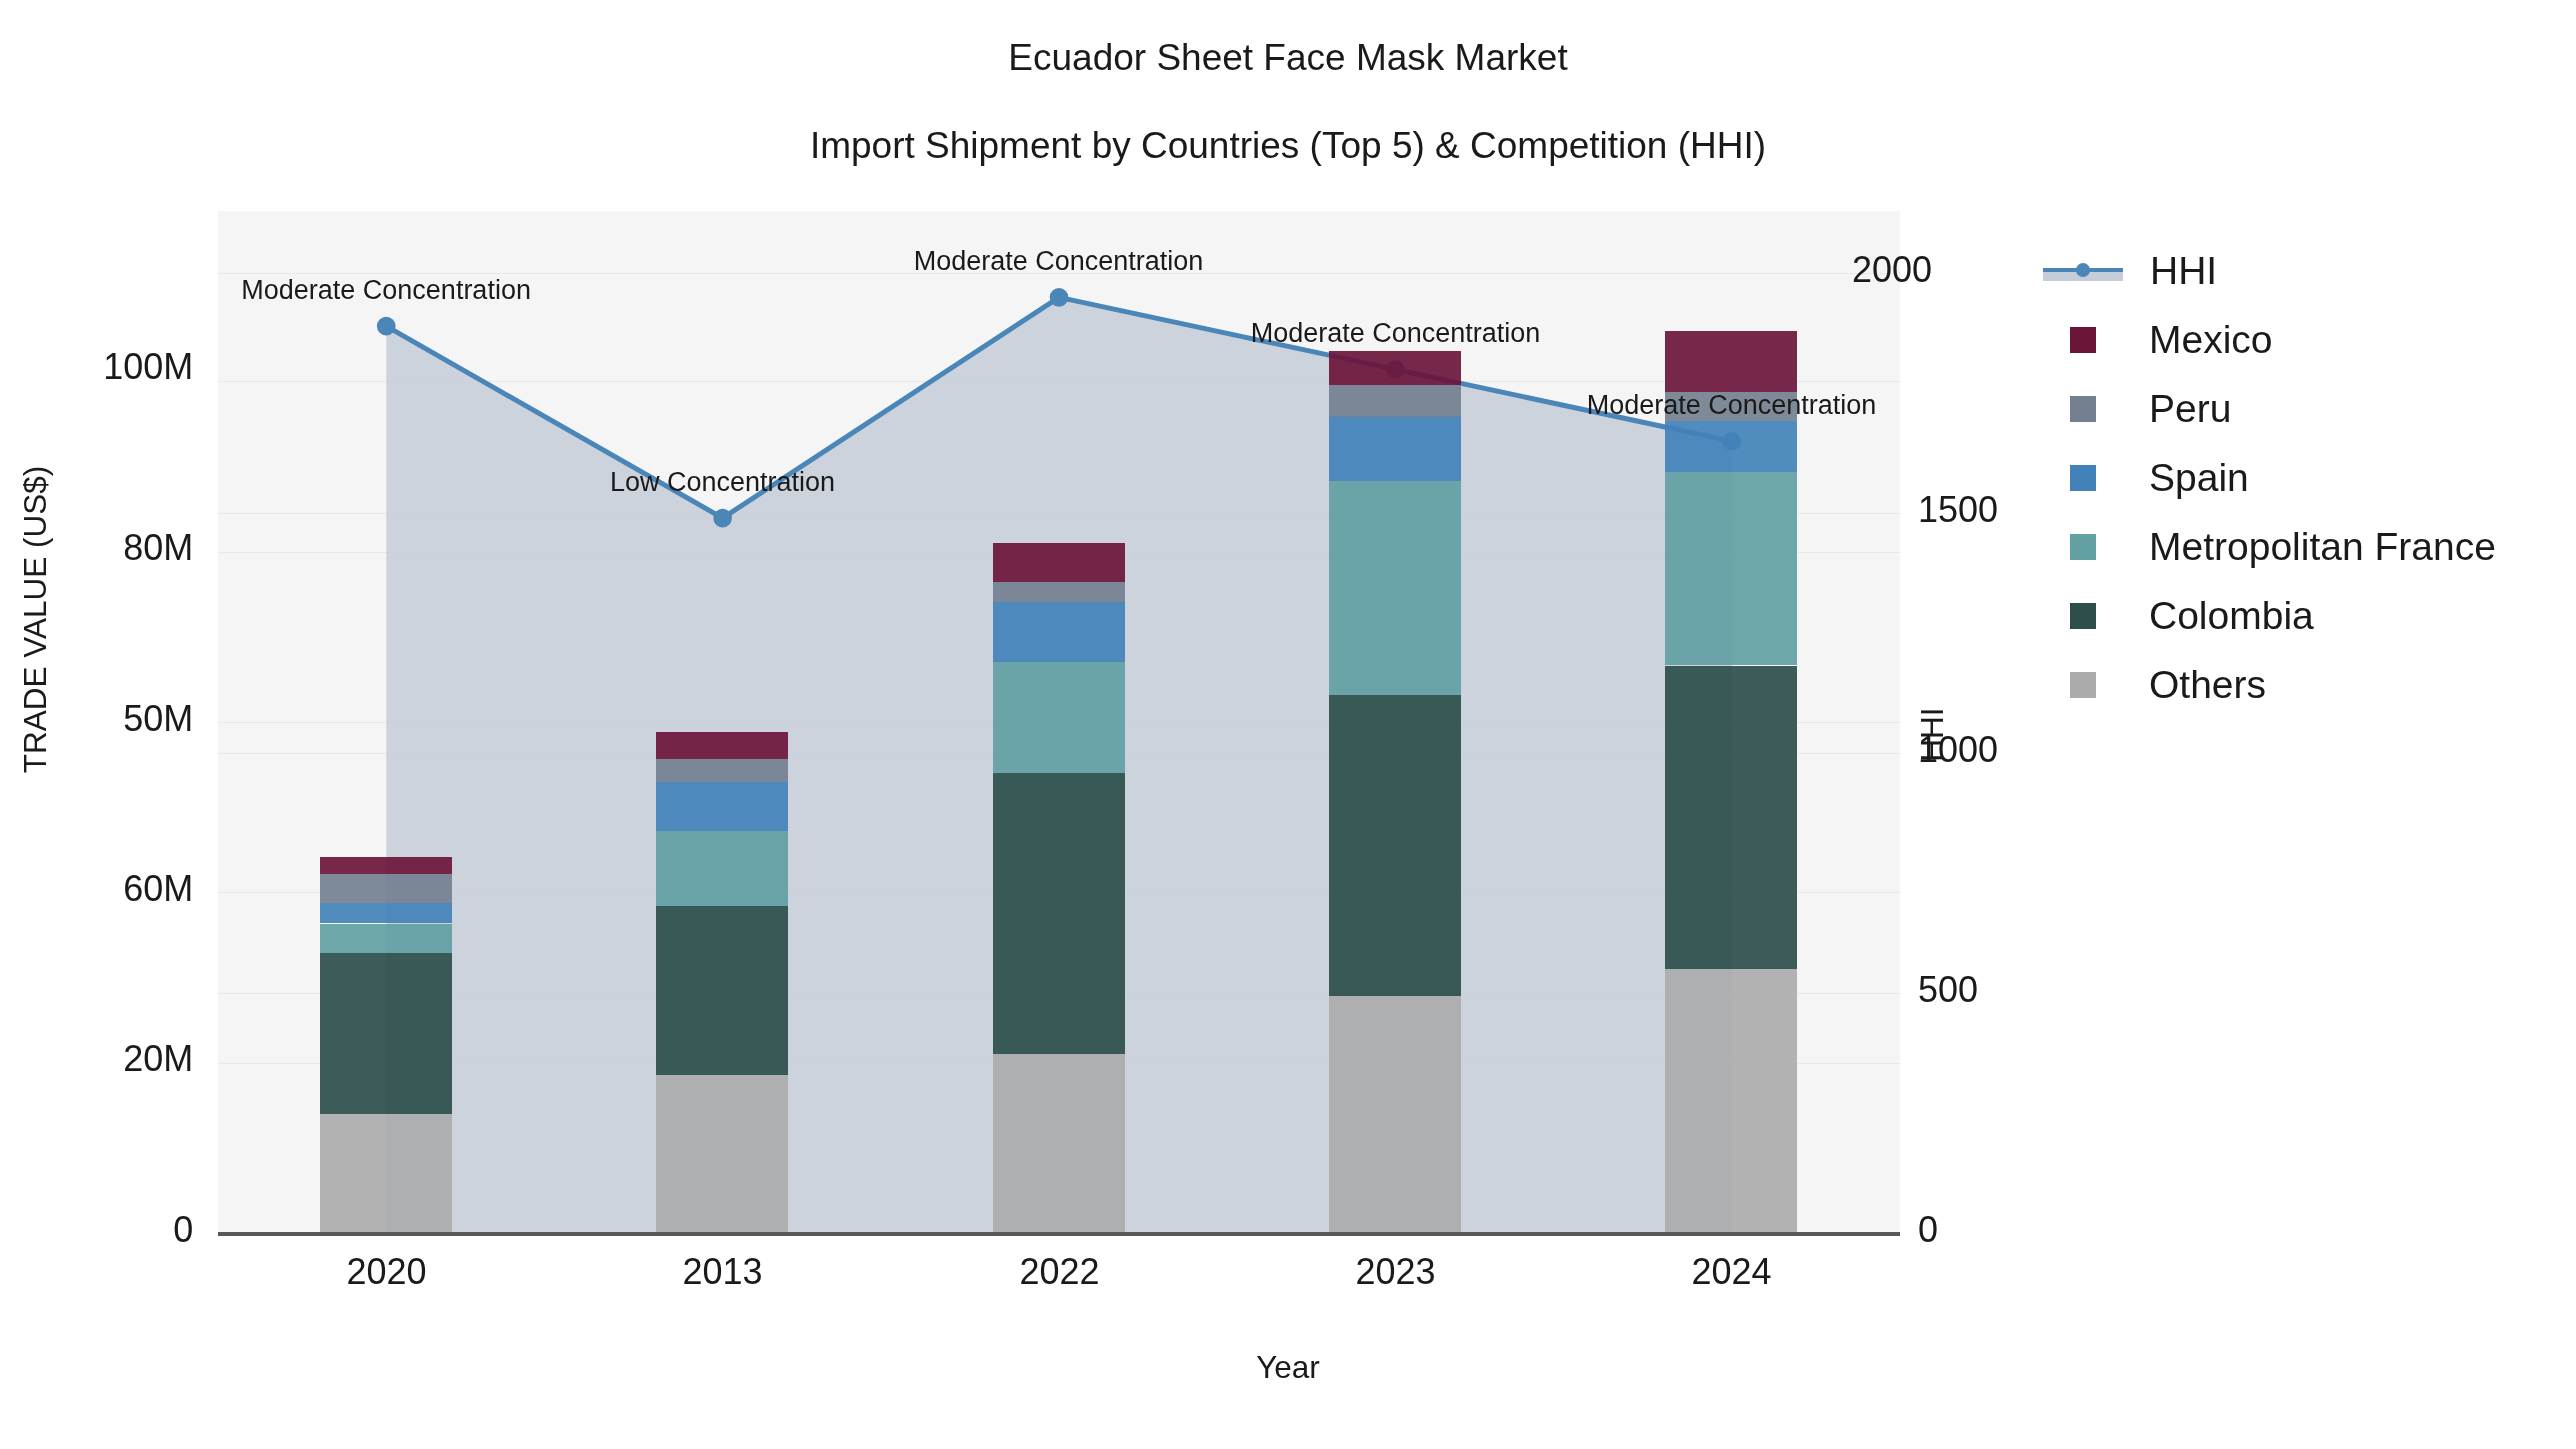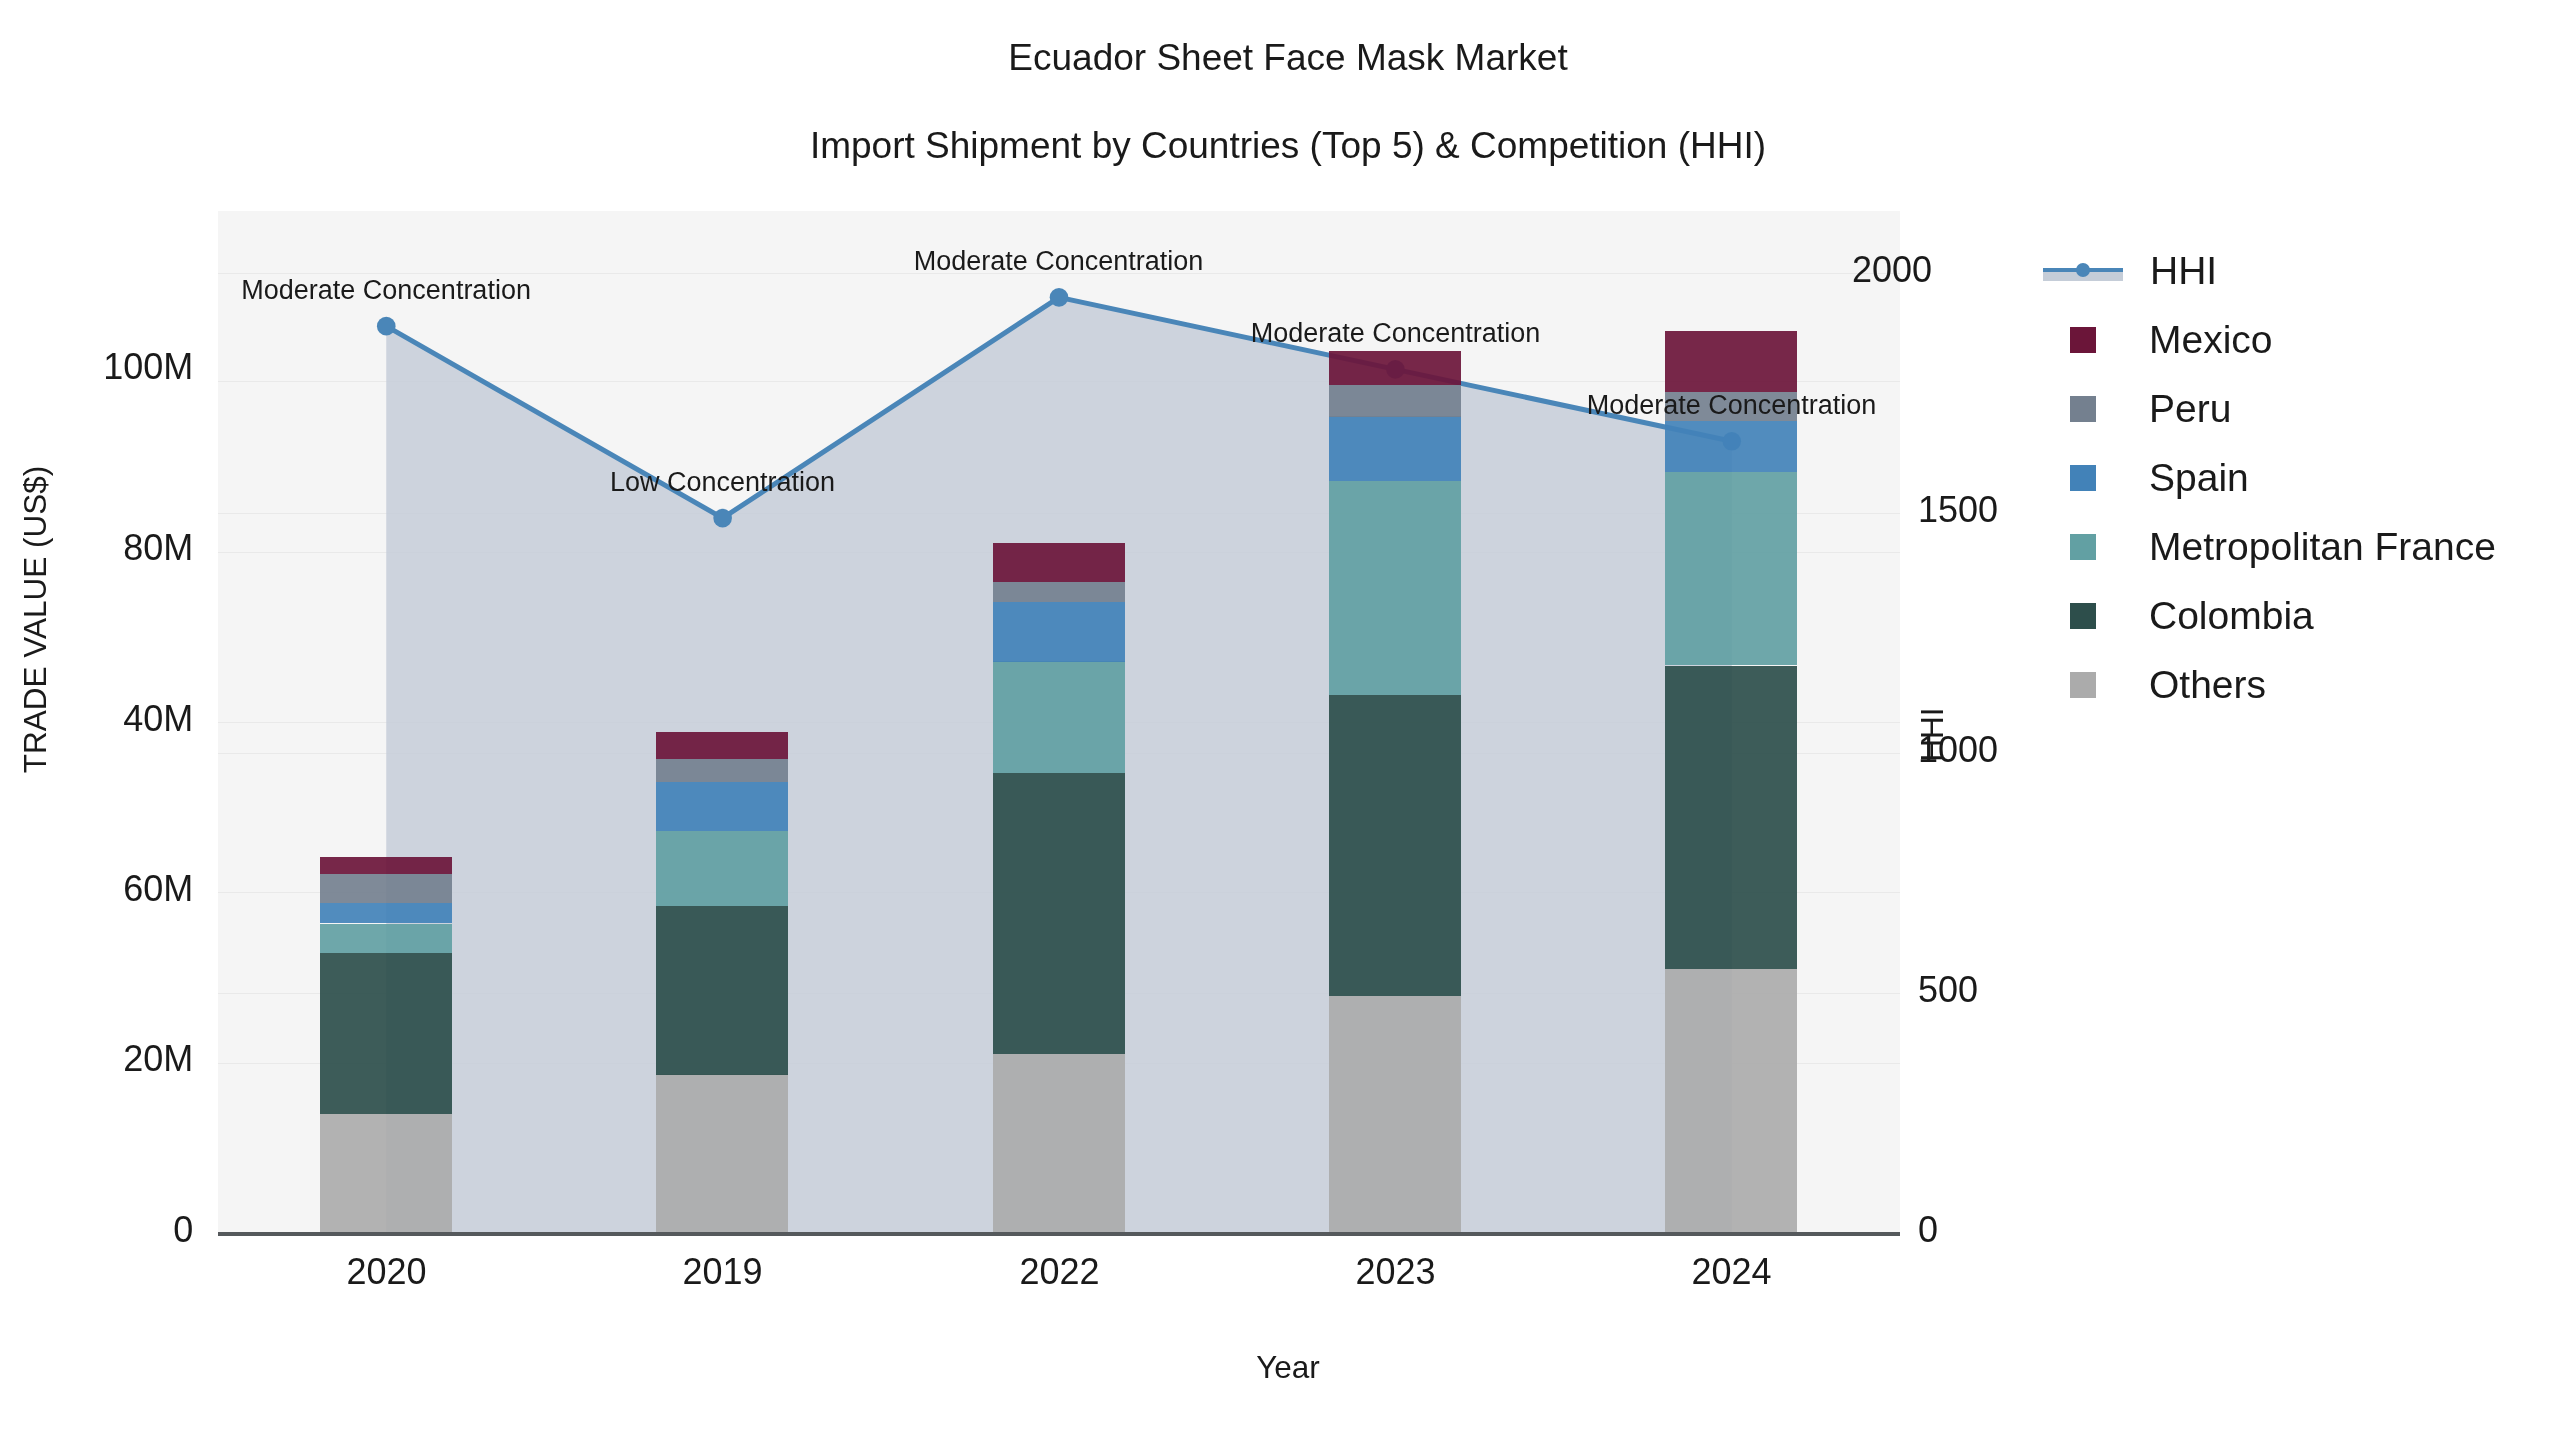--- a/index.html
+++ b/index.html
@@ -126,34 +126,34 @@
         <div class="annot" style="left: 1349px; top: 179px; width: 329px; text-align: center;">Moderate Concentration</div>
       </div>
   </div>
 
   <div id="xaxis-line"></div>
 
   <div id="yticks-left">
       <div class="ytick-l" style="left: 14.3px; top: 1209px;">0</div>
       <div class="ytick-l" style="left: 14.3px; top: 1038px;">20M</div>
       <div class="ytick-l" style="left: 14.3px; top: 868px;">60M</div>
-      <div class="ytick-l" style="left: 14.3px; top: 698px;">40M</div>
+      <div class="ytick-l" style="left: 14.3px; top: 698px;">50M</div>
       <div class="ytick-l" style="left: 14.3px; top: 527px;">80M</div>
       <div class="ytick-l" style="left: 14.3px; top: 346px;">100M</div>
     </div>
   <div id="yticks-right">
       <div class="ytick-r" style="left: 1918px; top: 1209px;">0</div>
       <div class="ytick-r" style="left: 1918px; top: 969px;">500</div>
       <div class="ytick-r" style="left: 1918px; top: 729px;">1000</div>
       <div class="ytick-r" style="left: 1918px; top: 489px;">1500</div>
       <div class="ytick-r" style="left: 1852px; top: 249px;">2000</div>
     </div>
   <div id="xticks">
       <div class="xtick" style="left: 279px;">2020</div>
-      <div class="xtick" style="left: 615px;">2019</div>
+      <div class="xtick" style="left: 615px;">2013</div>
       <div class="xtick" style="left: 952px;">2022</div>
       <div class="xtick" style="left: 1288px;">2023</div>
       <div class="xtick" style="left: 1624px;">2024</div>
     </div>
 
   <div id="ylabel-left">TRADE VALUE (US$)</div>
   <div id="ylabel-right">HHI</div>
   <div id="xlabel">Year</div>
 
   <div id="legend">

